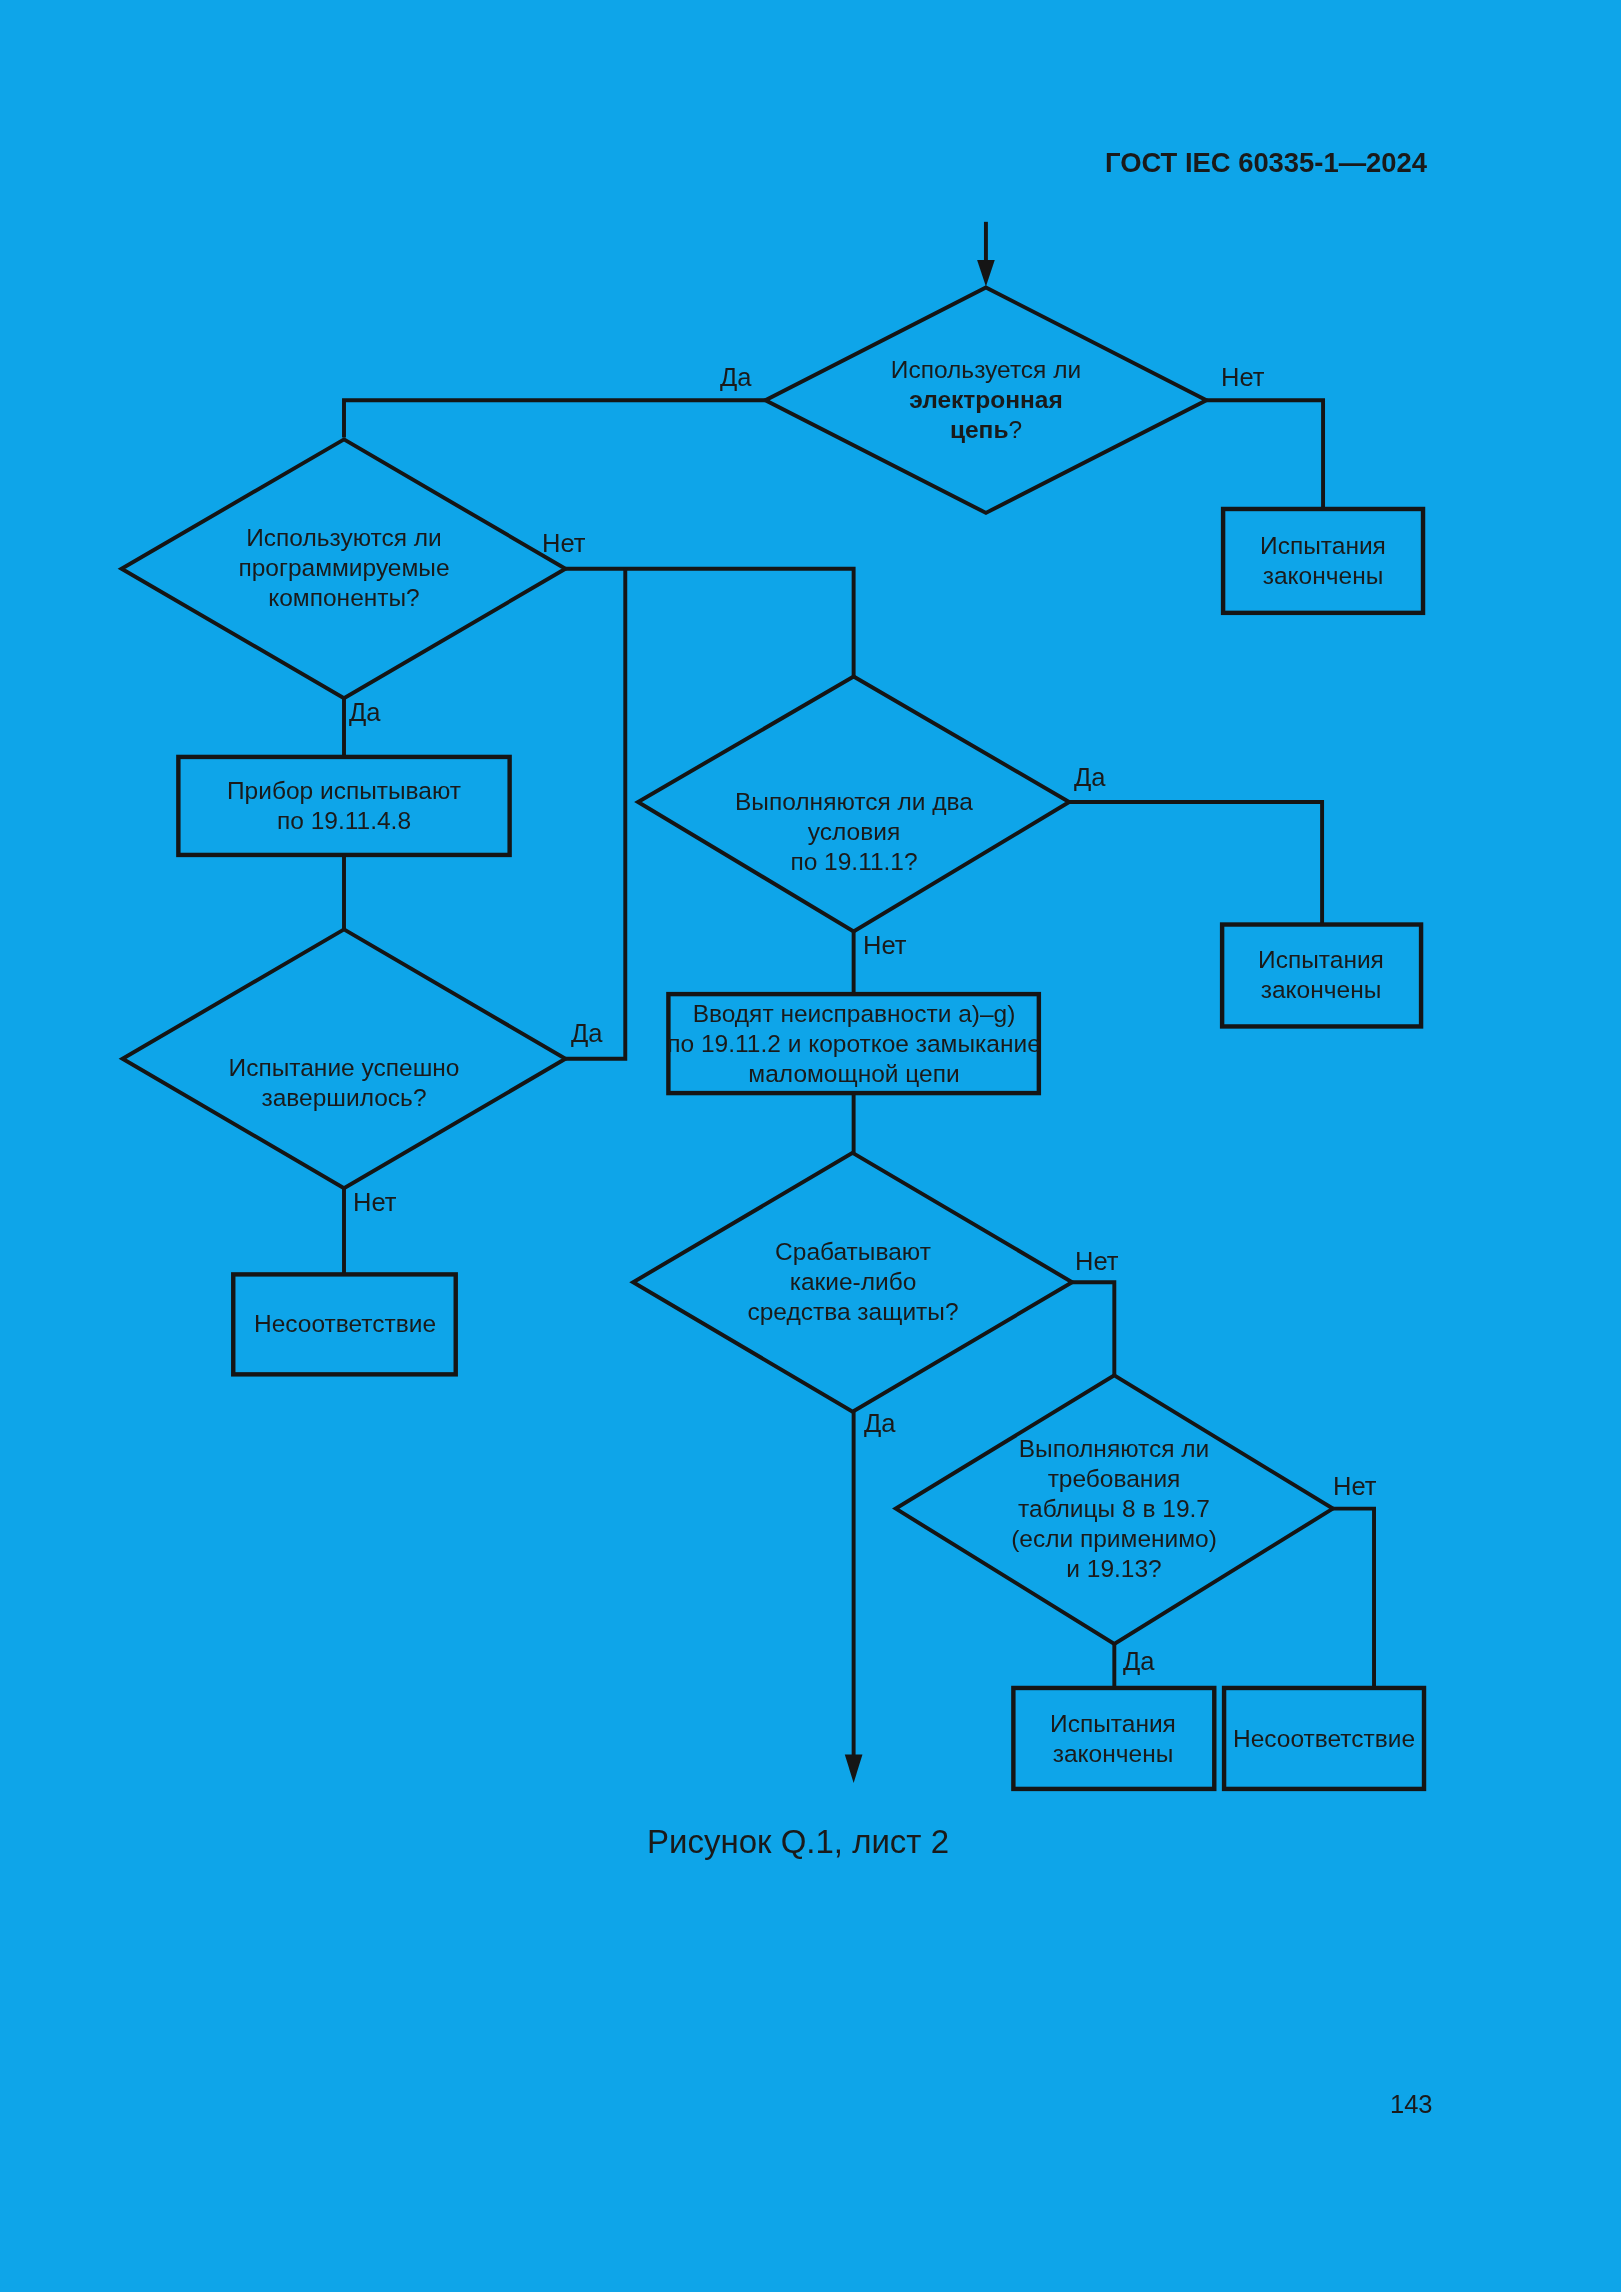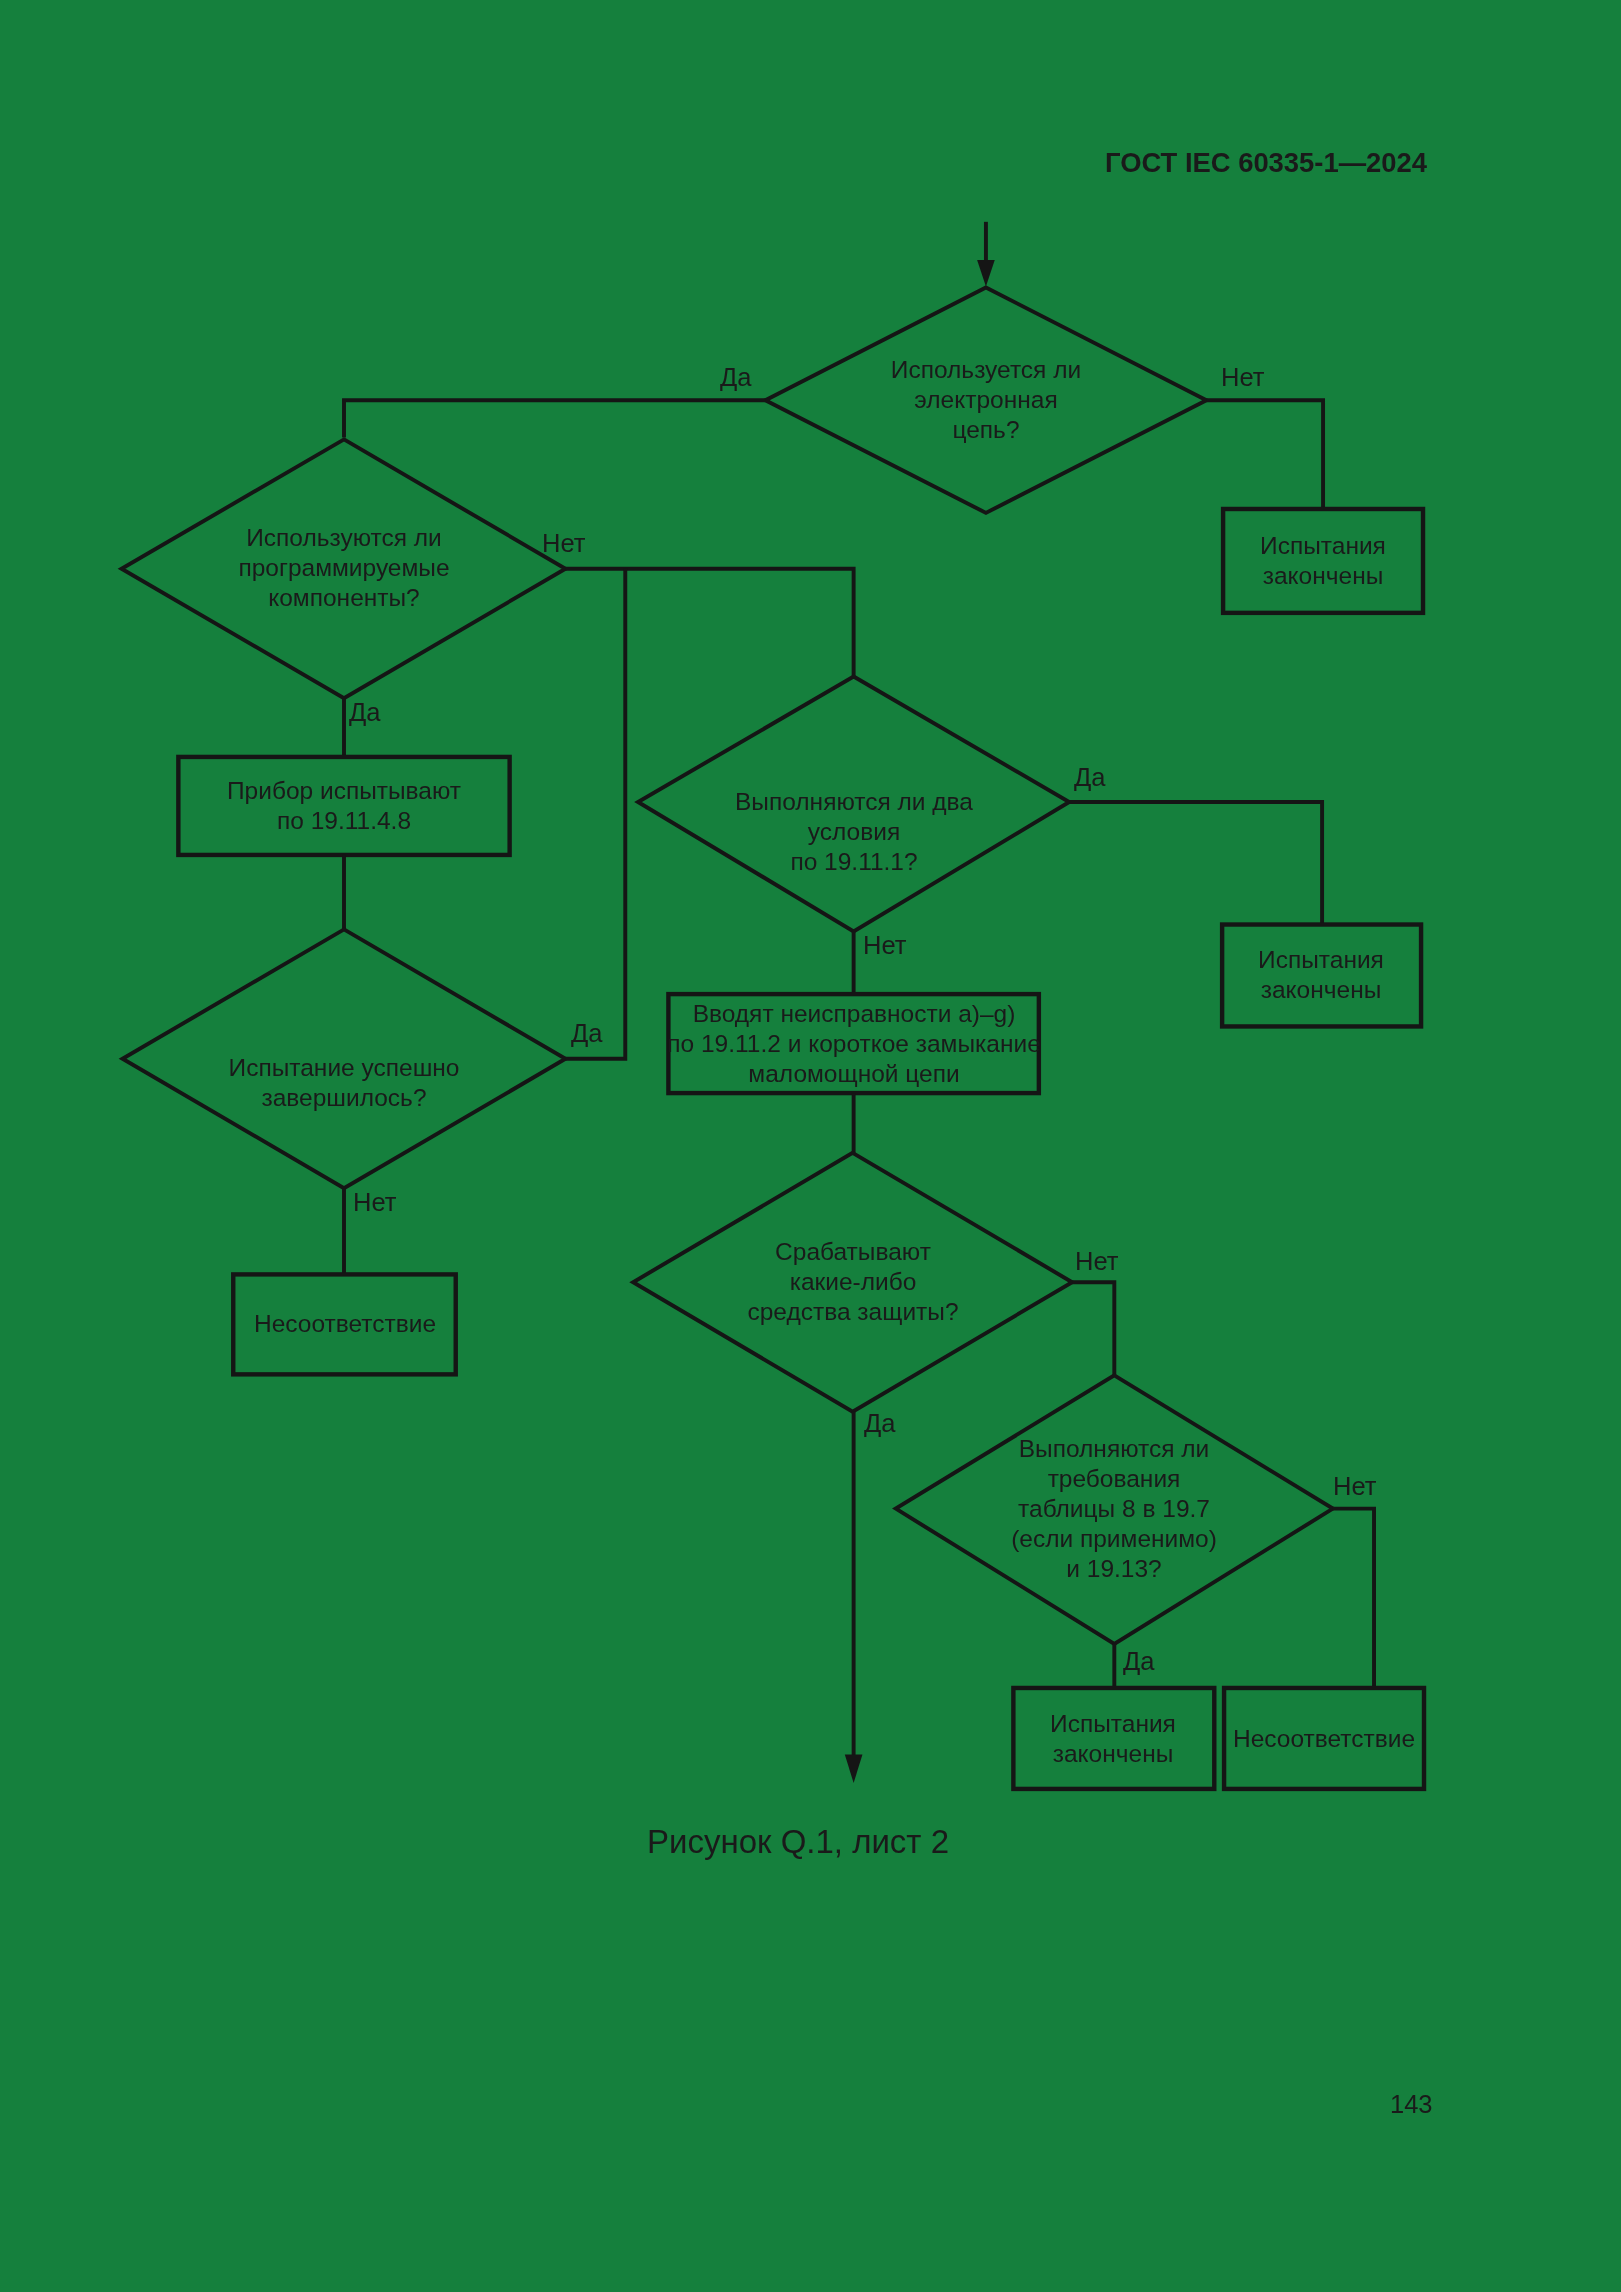--- a/index.html
+++ b/index.html
@@ -1,21 +1,21 @@
 <!DOCTYPE html>
 <html><head>
 <meta charset="utf-8">
 <style>
   html,body{margin:0;padding:0;background:#ffffff;}
-  .page{position:relative;width:1621px;height:2293px;background:#15803d;
+  .page{position:relative;width:1621px;height:2293px;background:#0ea5e9;
         font-family:"Liberation Sans",sans-serif;color:#1a1a1a;overflow:hidden;}
   .canvas{position:absolute;left:0;top:0;}
   .node-text{position:absolute;transform:translate(-50%,-50%);text-align:center;
              font-size:24.5px;line-height:30px;white-space:nowrap;}
-  .b{font-weight:normal;}
+  .b{font-weight:bold;}
   .branch{position:absolute;font-size:25.5px;line-height:25.5px;white-space:nowrap;}
   .header{position:absolute;top:147px;right:194px;font-size:27.4px;font-weight:bold;white-space:nowrap;}
   .caption{position:absolute;left:762px;top:1823px;transform:translateX(-50%);
            font-size:33px;white-space:nowrap;margin-left:36px;}
   .pagenum{position:absolute;left:1390px;top:2090px;font-size:25.5px;text-align:center;}
 </style>
 </head>
 <body>
 
 <div class="page">

